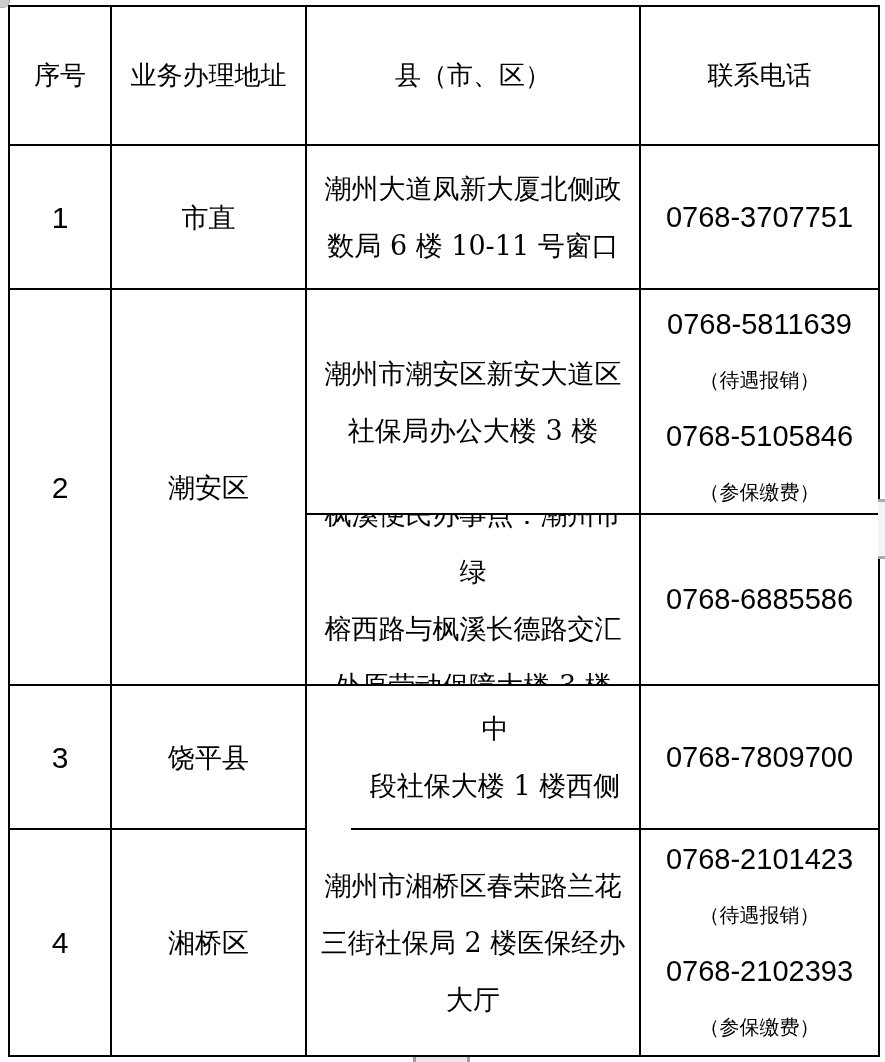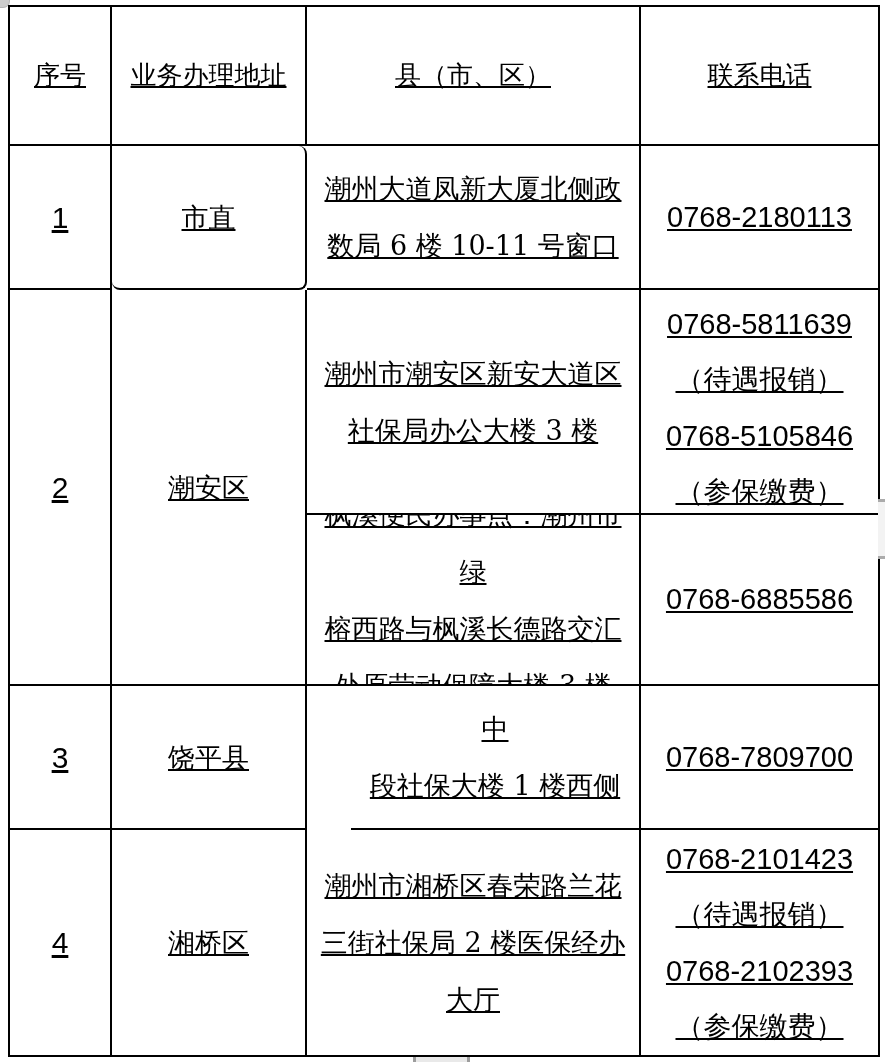--- a/index.html
+++ b/index.html
@@ -20,30 +20,29 @@
   .cell{
     box-sizing:border-box;
     border-right:2px solid #000000;
     border-bottom:2px solid #000000;
     display:flex;flex-direction:column;justify-content:center;align-items:center;
     text-align:center;
     font-size:27px;line-height:57px;
     padding:15px 8px;
     overflow:hidden;
     background:#ffffff;
-    text-decoration:underline;
   }
   .cell.last-col{border-right:none;}
   .cell.last-row{border-bottom:none;}
   .head{font-size:26px;}
   .seq{font-family:"Liberation Sans","DejaVu Sans",sans-serif;font-size:30px;}
   .addr{white-space:pre-line;}
   .pline{display:block;}
   .pline.num{font-family:"Liberation Sans","DejaVu Sans",sans-serif;font-size:29px;}
-  .pline.label{font-size:28px;}
+  .pline.label{font-size:20px;}
   
   .corner-artifact{
     position:absolute;left:0;top:0;width:9px;height:7px;
     background:#cdcdcd;border-bottom-right-radius:7px;border-right:1px solid #b5b5b5;border-bottom:1px solid #b5b5b5;
   }
   .vscroll{
     position:absolute;left:878px;top:499px;width:7px;height:60px;
     background:#f3f3f3;border-top:3px solid #ababab;border-bottom:3px solid #ababab;box-sizing:border-box;
   }
   .hscroll{
@@ -59,25 +58,25 @@
   <div class="corner-artifact"></div>
 
   <div class="tbl">
 
     <div class="cell head">序号</div>
     <div class="cell head">业务办理地址</div>
     <div class="cell head">县（市、区）</div>
     <div class="cell head last-col">联系电话</div>
 
     <div class="cell seq" style="grid-row:2;grid-column:1;">1</div>
-    <div class="cell" style="grid-row:2;grid-column:2;border-radius:8px;">市直</div>
+    <div class="cell" style="grid-row:2;grid-column:2;">市直</div>
     <div class="cell addr" style="grid-row:2;grid-column:3;">潮州大道凤新大厦北侧政
 数局 6 楼 10-11 号窗口</div>
     <div class="cell last-col" style="grid-row:2;grid-column:4;">
-      <span class="pline num">0768-2180113</span>
+      <span class="pline num">0768-3707751</span>
     </div>
 
     <div class="cell seq" style="grid-row:3 / span 2;grid-column:1;">2</div>
     <div class="cell" style="grid-row:3 / span 2;grid-column:2;">潮安区</div>
 
     <div class="cell addr" style="grid-row:3;grid-column:3;">潮州市潮安区新安大道区
 社保局办公大楼 3 楼</div>
     <div class="cell last-col" style="grid-row:3;grid-column:4;line-height:56px;margin-top:12px;">
       <span class="pline num">0768-5811639</span>
       <span class="pline label">（待遇报销）</span>

